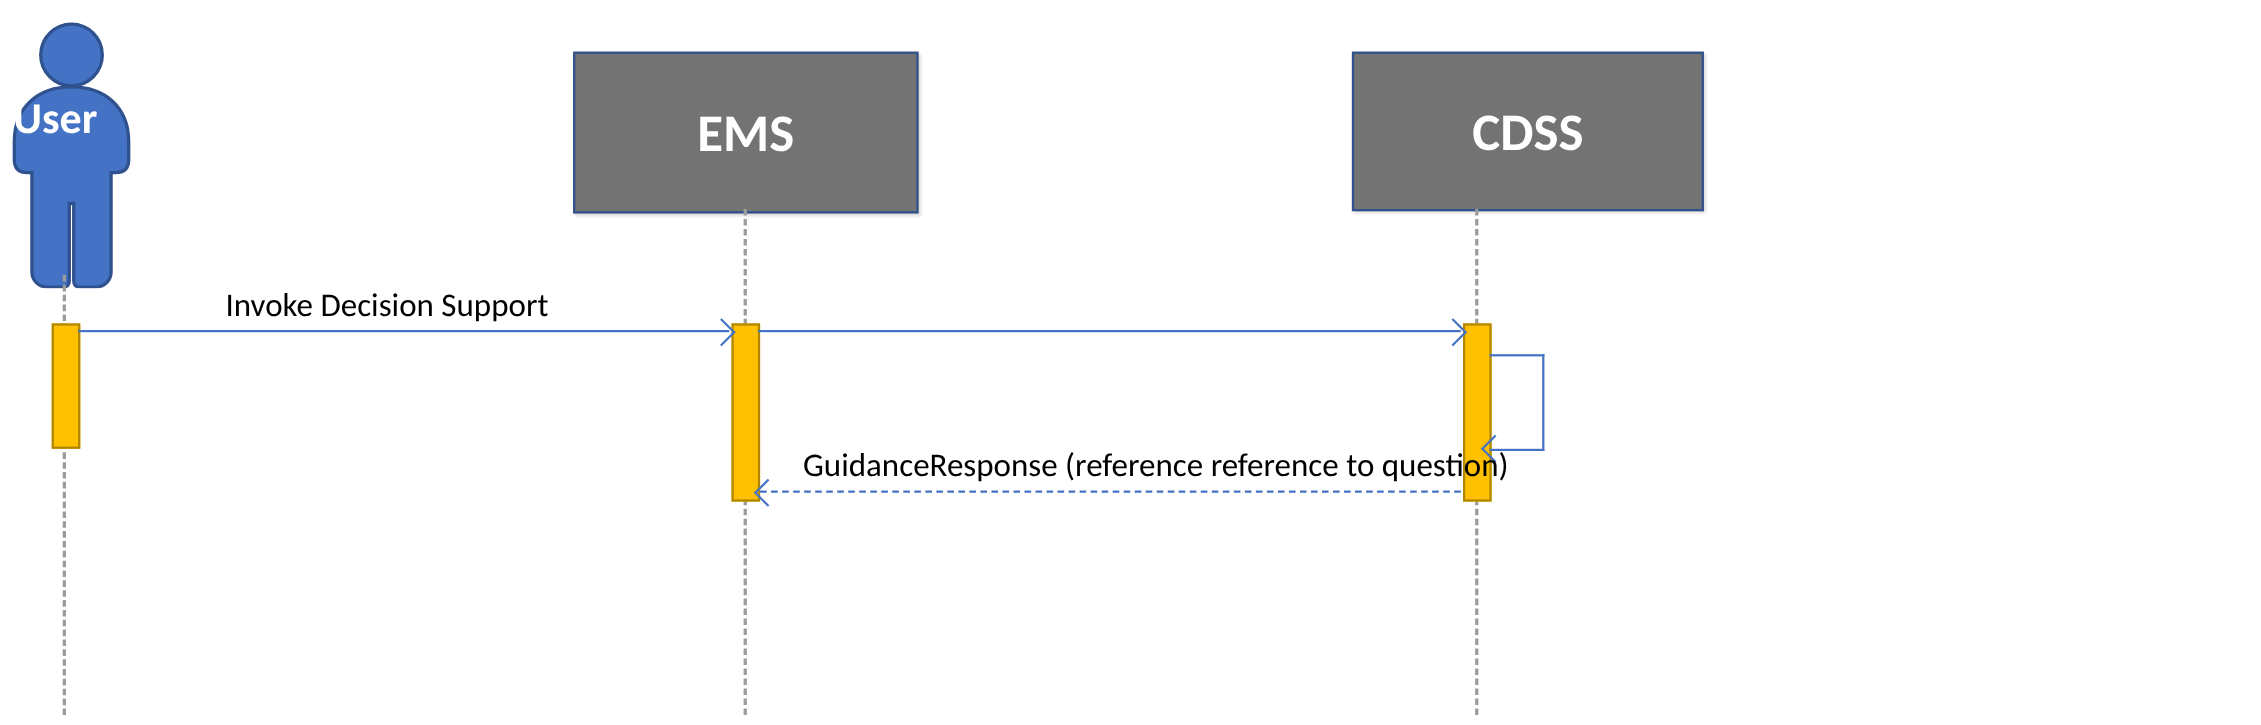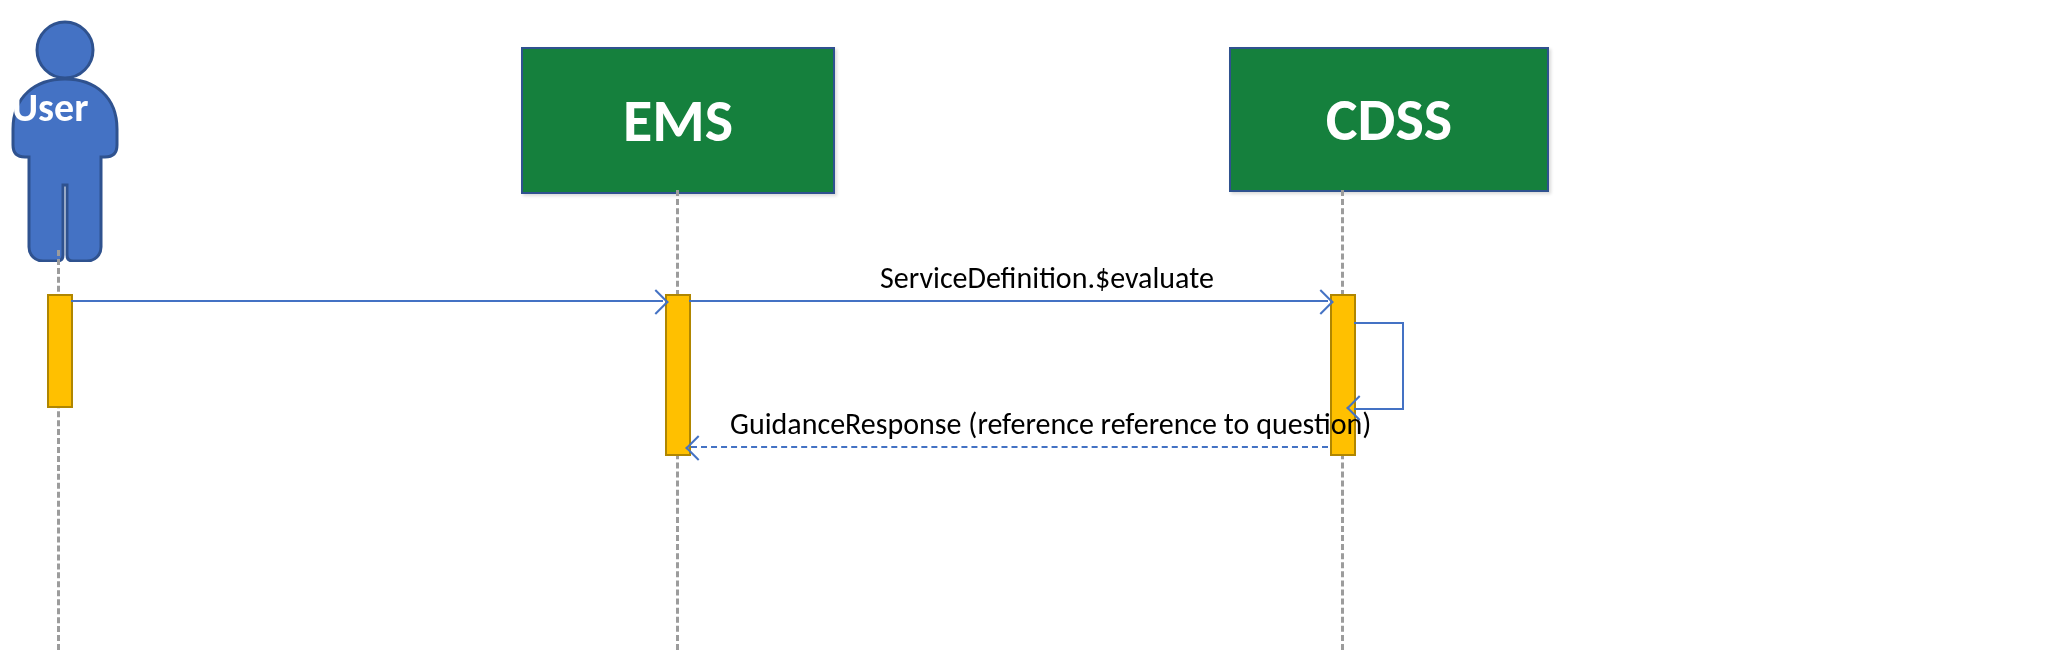--- a/index.html
+++ b/index.html
@@ -13,25 +13,25 @@
   }
   .stage {
     position: relative;
     width: 2055px;
     height: 515px;
   }
 
   
   .participant-box {
     position: absolute;
-    background: #15803d;
+    background: #737373;
     border: 2px solid #2F528F;
     color: #fff;
     font-weight: 700;
-    font-size: 60px;
+    font-size: 48px;
     display: flex;
     align-items: center;
     justify-content: center;
     box-shadow: 2px 2px 3px rgba(0,0,0,0.15);
   }
   .ems-box   { left: 521px;  top: 47px;  width: 310px; height: 143px; }
   .cdss-box  { left: 1185px; top: 47px;  width: 316px; height: 141px; margin-left: 44px; }
 
   
   .user-actor {
@@ -161,25 +161,25 @@
   <div class="lifeline ll-ems"></div>
   <div class="lifeline ll-cdss"></div>
 
   <div class="activation act-user"></div>
   <div class="activation act-ems"></div>
   <div class="activation act-cdss"></div>
 
   <div class="msg-line solid-line" style="left:71px; top:300px; width:592px;">
     <span class="arrowhead-right" style="right:-2px;"></span>
   </div>
+  <div class="msg-label" style="left:205px; top:259px;">Invoke Decision Support</div>
 
   <div class="msg-line solid-line" style="left:689px; top:300px; width:639px;">
     <span class="arrowhead-right" style="right:-2px;"></span>
   </div>
-  <div class="msg-label" style="left:880px; top:259px;">ServiceDefinition.$evaluate</div>
 
   <div class="self-loop" style="left:1354px; top:322px; width:48px; height:84px;">
     <span class="arrowhead-left"></span>
   </div>
 
   <div class="msg-line dashed-line" style="left:691px; top:446px; width:637px;">
     <span class="arrowhead-left" style="left:-2px;"></span>
   </div>
   <div class="msg-label" style="left:730px; top:405px;">GuidanceResponse (reference reference to question)</div>
 

